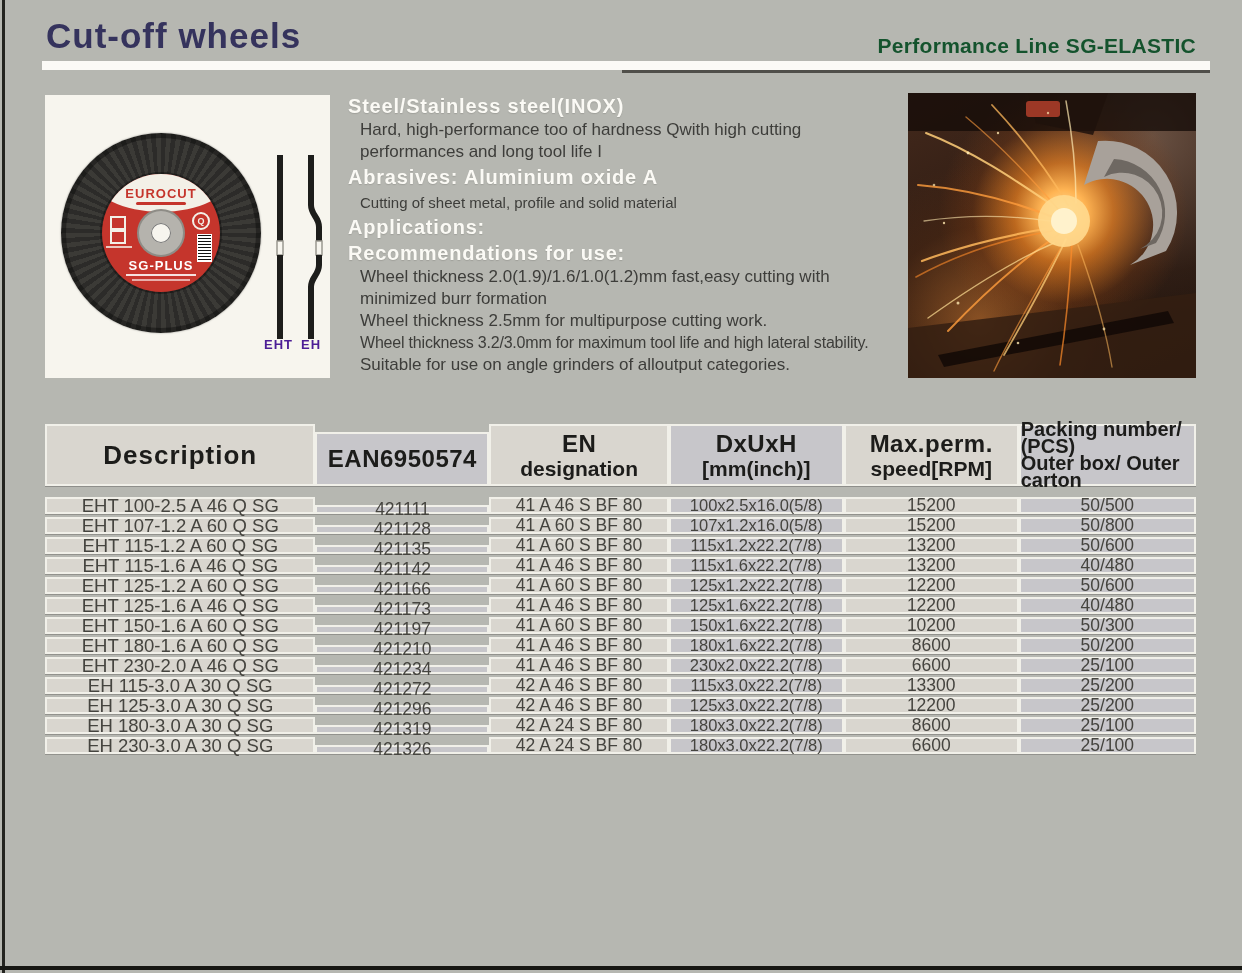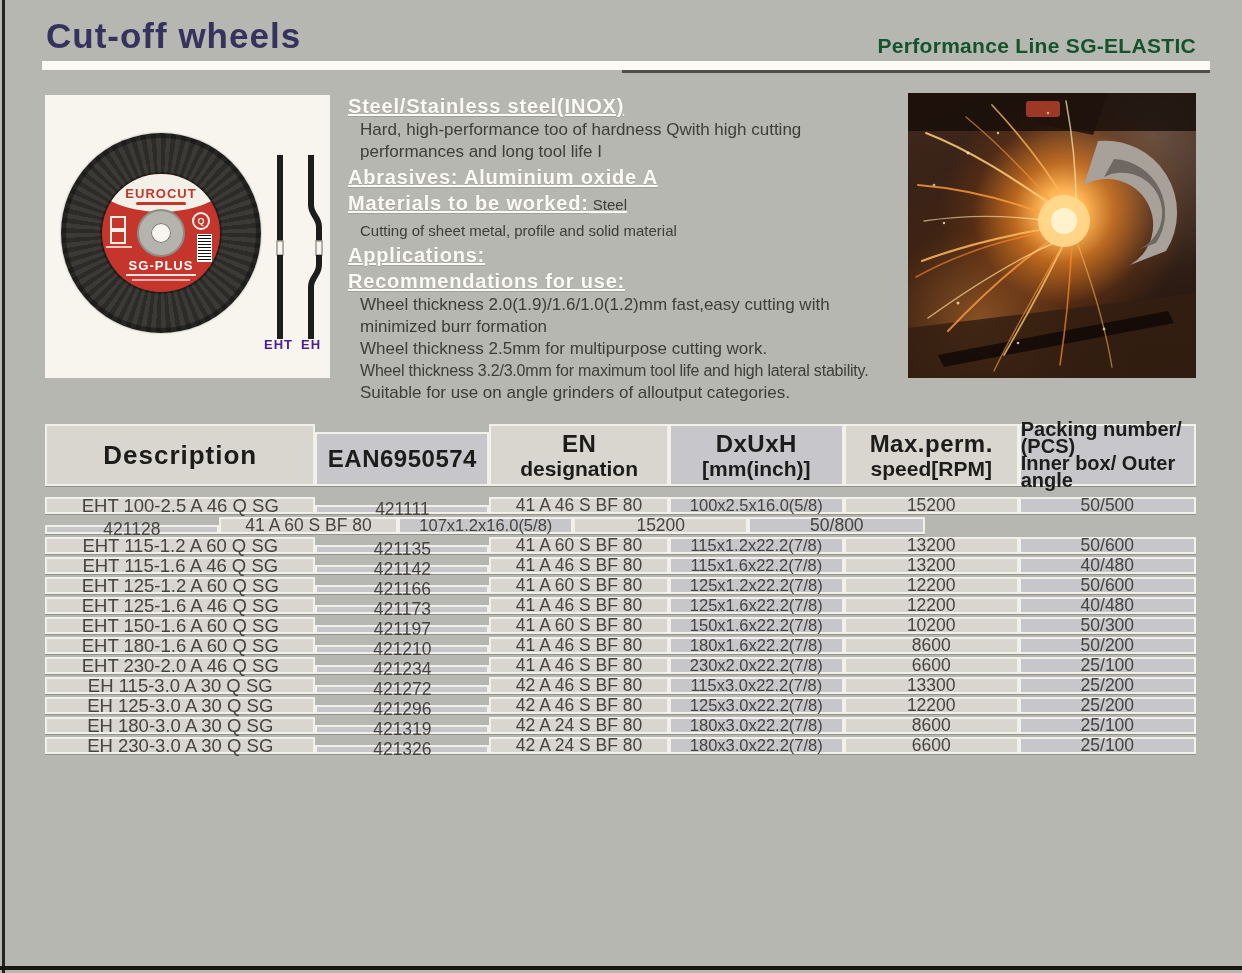--- a/index.html
+++ b/index.html
@@ -82,21 +82,20 @@
   .cap-eht{left:219px;top:242px;}
   .cap-eh{left:256px;top:242px;}
 
   
   .info-block{position:absolute;left:348px;top:92px;width:560px;}
   .info-line{white-space:nowrap;}
   .info-line.h{
     font-size:20px;font-weight:bold;color:#fbfaf5;letter-spacing:.8px;
     margin:2px 8px 1px 0;line-height:24px;
     text-shadow:0 1px 1px rgba(120,120,115,.35);
-    text-decoration:underline;
   }
   .info-line.b{font-size:17px;color:#3d3d3a;padding-left:12px;line-height:22px;}
   .info-line.bs{font-size:15px;color:#3d3d3a;padding-left:12px;line-height:21px;margin:3px 0 2px;}
   .info-line.bc{font-size:16px;color:#3d3d3a;padding-left:12px;line-height:22px;letter-spacing:-.2px;}
   .info-line .suffix{font-size:15px;font-weight:normal;color:#3d3d3a;letter-spacing:0;text-shadow:none;}
 
   
   .photo{
     position:absolute;left:908px;top:93px;width:288px;height:285px;overflow:hidden;
     background:
@@ -176,21 +175,20 @@
     </div>
     <div class="profile-caption cap-eht">EHT</div>
     <div class="profile-caption cap-eh">EH</div>
   </div>
 
   <div class="info-block">
       <div class="info-line h">Steel/Stainless steel(INOX)</div>
       <div class="info-line b">Hard, high-performance too of hardness Qwith high cutting</div>
       <div class="info-line b">performances and long tool life  I</div>
       <div class="info-line h">Abrasives: Aluminium oxide A</div>
-      <div class="info-line h">Materials to be worked:<span class="suffix"> Steel</span></div>
       <div class="info-line bs">Cutting of sheet metal, profile and solid material</div>
       <div class="info-line h">Applications:</div>
       <div class="info-line h">Recommendations for use:</div>
       <div class="info-line b">Wheel thickness 2.0(1.9)/1.6/1.0(1.2)mm fast,easy cutting with</div>
       <div class="info-line b">minimized burr formation</div>
       <div class="info-line b">Wheel thickness 2.5mm for multipurpose cutting work.</div>
       <div class="info-line bc">Wheel thickness 3.2/3.0mm for maximum tool life and high lateral stability.</div>
       <div class="info-line b">Suitable for use on angle grinders of alloutput categories.</div>
     </div>
 
@@ -249,33 +247,34 @@
         <div class="tcell c3 shade-b col3-head">
           <span class="hl1">DxUxH</span>
           <span class="hl2">[mm(inch)]</span>
         </div>
         <div class="tcell c4 shade-a col4-head">
           <span class="hl1">Max.perm.</span>
           <span class="hl2">speed[RPM]</span>
         </div>
         <div class="tcell c5 shade-b col5-head">
           <span class="hl1">Packing number/ (PCS)</span>
-          <span class="hl2">Inner box/ Outer angle</span>
+          <span class="hl2">Outer box/ Outer carton</span>
         </div>
       </div>
     <div class="tbody">
         <div class="trow">
           <div class="tcell c0 shade-a">EHT 100-2.5 A 46 Q SG</div>
           <div class="tcell c1 shade-b">421111</div>
           <div class="tcell c2 shade-a">41 A 46 S BF 80</div>
           <div class="tcell c3 shade-b">100x2.5x16.0(5/8)</div>
           <div class="tcell c4 shade-a">15200</div>
           <div class="tcell c5 shade-b">50/500</div>
         </div>
         <div class="trow">
+          <div class="tcell c0 shade-a">EHT 107-1.2 A 60 Q SG</div>
           <div class="tcell c1 shade-b">421128</div>
           <div class="tcell c2 shade-a">41 A 60 S BF 80</div>
           <div class="tcell c3 shade-b">107x1.2x16.0(5/8)</div>
           <div class="tcell c4 shade-a">15200</div>
           <div class="tcell c5 shade-b">50/800</div>
         </div>
         <div class="trow">
           <div class="tcell c0 shade-a">EHT 115-1.2 A 60 Q SG</div>
           <div class="tcell c1 shade-b">421135</div>
           <div class="tcell c2 shade-a">41 A 60 S BF 80</div>

